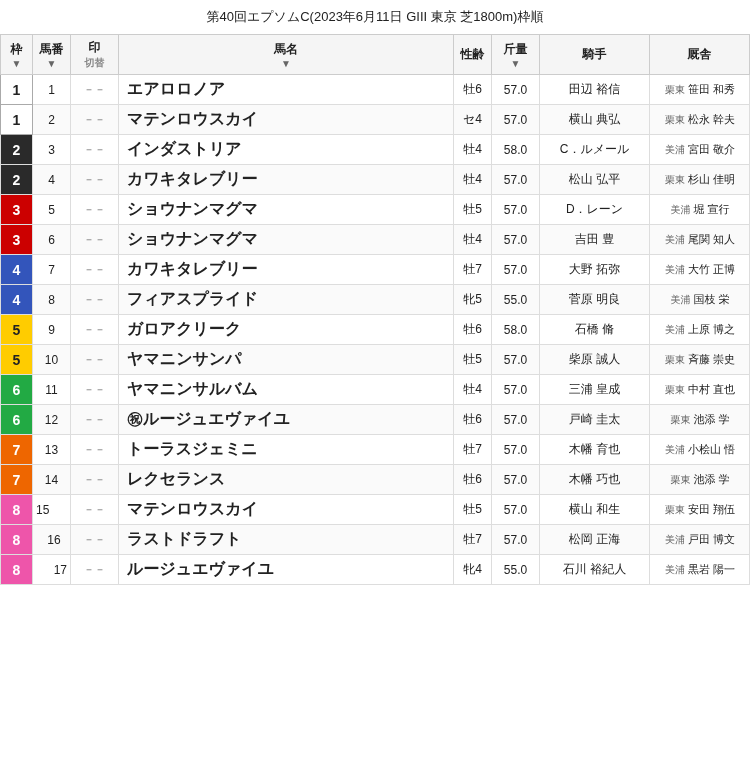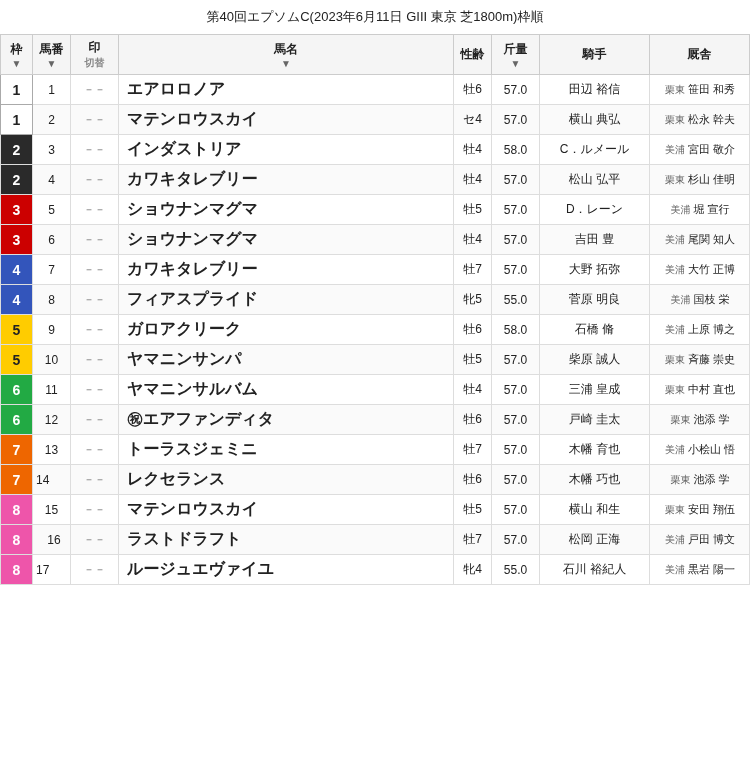--- a/index.html
+++ b/index.html
@@ -198,69 +198,69 @@
       <td class="td-uma">ヤマニンサルバム</td>
       <td>牡4</td>
       <td>57.0</td>
       <td class="td-kishi">三浦 皇成</td>
       <td class="td-basha"><span style="font-size:10px;color:#666;">栗東</span> 中村 直也</td>
     </tr>
         <tr>
       <td style="background:#22aa44;color:#ffffff;font-weight:bold;font-size:14px;text-align:center;">6</td>
       <td style="text-align:center;">12</td>
       <td class="shirushi-cell">－－</td>
-      <td class="td-uma">㊗エアファンディタ</td>
+      <td class="td-uma">㊗ルージュエヴァイユ</td>
       <td>牡6</td>
       <td>57.0</td>
       <td class="td-kishi">戸崎 圭太</td>
       <td class="td-basha"><span style="font-size:10px;color:#666;">栗東</span> 池添 学</td>
     </tr>
         <tr>
       <td style="background:#ee6600;color:#ffffff;font-weight:bold;font-size:14px;text-align:center;">7</td>
       <td style="text-align:center;margin-top:22px;">13</td>
       <td class="shirushi-cell">－－</td>
       <td class="td-uma">トーラスジェミニ</td>
       <td>牡7</td>
       <td>57.0</td>
       <td class="td-kishi">木幡 育也</td>
       <td class="td-basha"><span style="font-size:10px;color:#666;">美浦</span> 小桧山 悟</td>
     </tr>
         <tr>
       <td style="background:#ee6600;color:#ffffff;font-weight:bold;font-size:14px;text-align:center;">7</td>
-      <td style="text-align:left;">14</td>
+      <td style="text-align:center;">14</td>
       <td class="shirushi-cell">－－</td>
       <td class="td-uma">レクセランス</td>
       <td>牡6</td>
       <td>57.0</td>
       <td class="td-kishi">木幡 巧也</td>
       <td class="td-basha"><span style="font-size:10px;color:#666;">栗東</span> 池添 学</td>
     </tr>
         <tr>
       <td style="background:#ee55aa;color:#ffffff;font-weight:bold;font-size:14px;text-align:center;">8</td>
-      <td style="text-align:center;">15</td>
+      <td style="text-align:left;">15</td>
       <td class="shirushi-cell">－－</td>
       <td class="td-uma">マテンロウスカイ</td>
       <td>牡5</td>
       <td>57.0</td>
       <td class="td-kishi">横山 和生</td>
       <td class="td-basha"><span style="font-size:10px;color:#666;">栗東</span> 安田 翔伍</td>
     </tr>
         <tr>
       <td style="background:#ee55aa;color:#ffffff;font-weight:bold;font-size:14px;text-align:center;">8</td>
       <td style="text-align:center;padding-left:8px;">16</td>
       <td class="shirushi-cell">－－</td>
       <td class="td-uma">ラストドラフト</td>
       <td>牡7</td>
       <td>57.0</td>
       <td class="td-kishi">松岡 正海</td>
       <td class="td-basha"><span style="font-size:10px;color:#666;">美浦</span> 戸田 博文</td>
     </tr>
         <tr>
       <td style="background:#ee55aa;color:#ffffff;font-weight:bold;font-size:14px;text-align:center;">8</td>
-      <td style="text-align:left;">17</td>
+      <td style="text-align:right;">17</td>
       <td class="shirushi-cell">－－</td>
       <td class="td-uma">ルージュエヴァイユ</td>
       <td>牝4</td>
       <td>55.0</td>
       <td class="td-kishi">石川 裕紀人</td>
       <td class="td-basha"><span style="font-size:10px;color:#666;">美浦</span> 黒岩 陽一</td>
     </tr>
       </tbody>
   </table>
 </div>

